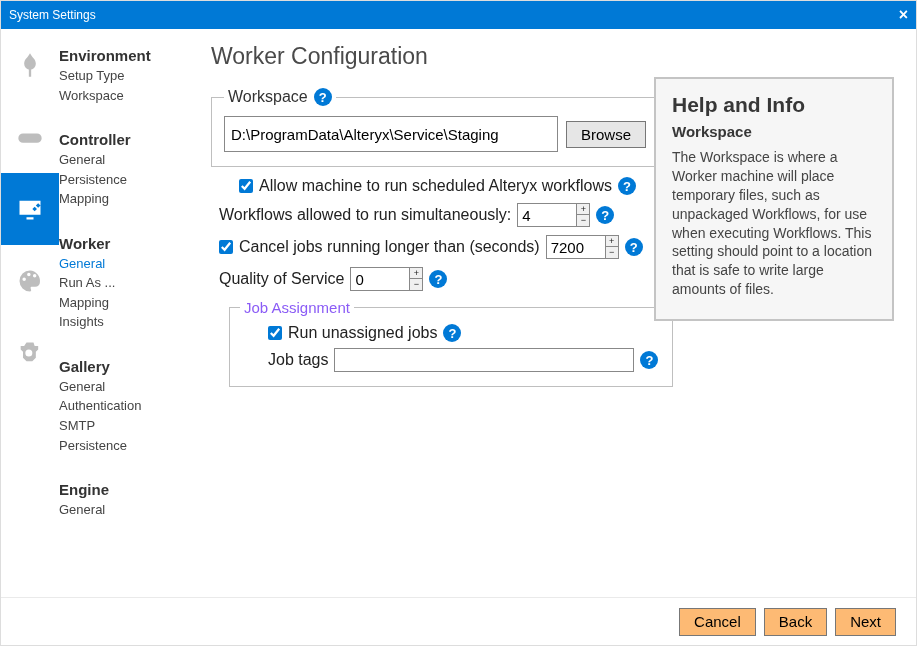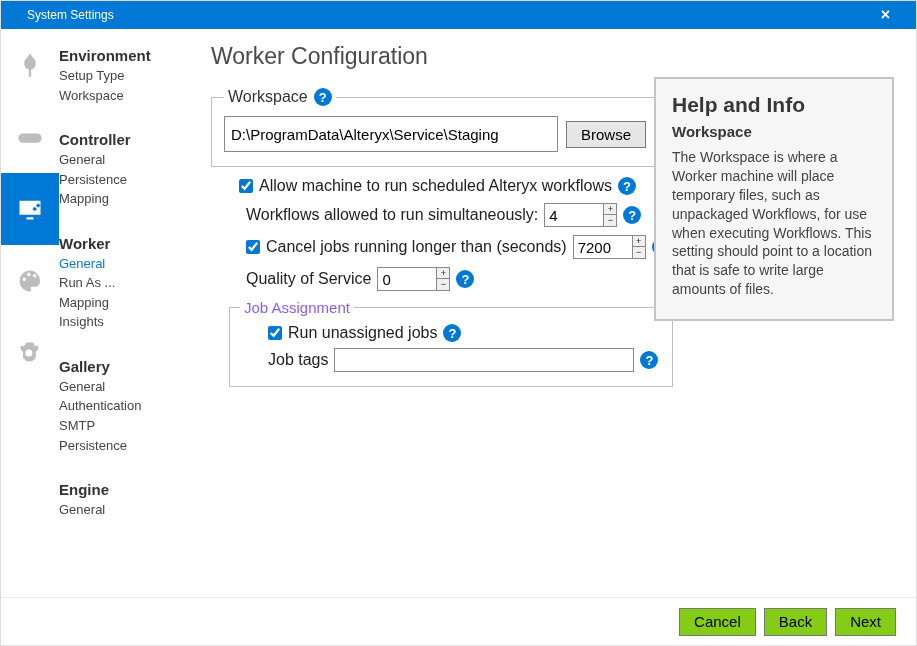--- a/index.html
+++ b/index.html
@@ -1,17 +1,17 @@
 <!DOCTYPE html>
 <html><head>
 <meta charset="utf-8">
 <style>
   * { box-sizing: border-box; margin: 0; padding: 0; font-family: "Segoe UI", Tahoma, sans-serif; }
   body { width: 917px; height: 646px; background: #fff; overflow: hidden; position: relative; border:1px solid #ddd;}
-  .titlebar { background: #0079d6; color: #fff; height: 28px; display: flex; align-items: center; padding: 0 26px; font-size: 12px; justify-content: space-between; }
+  .titlebar { background: #0079d6; color: #fff; height: 28px; display: flex; align-items: center; padding: 0 8px; font-size: 12px; justify-content: space-between; }
   .titlebar .close { font-size: 16px; cursor: pointer; font-weight:bold;}
   .main { display: flex; height: 570px; }
   .iconcol { width: 58px; background: #fff; }
   .iconcol .icon { height: 72px; display: flex; align-items: center; justify-content: center; color: #bdbdbd; }
   .iconcol .icon.active { background: #0079d6; color: #fff; }
   .iconcol .icon svg { width: 28px; height: 28px; }
   .navcol { width: 118px; padding-top: 14px; }
   .navcol .grouptitle { font-weight: 600; font-size: 15px; color: #333; padding: 4px 0 2px 0; margin-top:4px;}
   .navcol .grouptitle.first{margin-top:0;}
   .navcol .item { font-size: 13px; color: #444; padding: 1px 0 1px 0; cursor: pointer; line-height:1.35;}
@@ -19,37 +19,37 @@
   .navcol .group { margin-bottom: 22px; }
   .content { flex: 1; padding: 14px 24px 0 34px; position: relative; }
   h1.pagetitle { font-size: 23px; font-weight: 400; color: #4a4a4a; margin-bottom: 18px; }
   fieldset.ws { border: 1px solid #bfbfbf; padding: 10px 12px 14px 12px; position: relative; width:448px;}
   fieldset.ws legend { font-size: 16px; color: #333; padding: 0 4px; display:flex; align-items:center; gap:6px;}
   .row { display: flex; align-items: center; gap: 8px; }
   input[type=text].ws-path { flex:1; height: 36px; font-size: 15px; padding: 2px 6px; border:1px solid #888; }
   button.browse { height: 27px; padding: 2px 14px; font-size: 15px; background: #e6e6e6; border: 1px solid #777; cursor: pointer; }
   .form-area { margin-top: 10px; font-size: 16px; color: #222; width:470px;}
   .form-area .line { display: flex; align-items: center; gap: 6px; margin-bottom: 8px; margin-left: 28px; }
-  .form-area .indent { margin-left: 35px; }
+  .form-area .indent { margin-left: 8px; }
   input[type=checkbox] { width:14px; height:14px; accent-color:#0079d6; }
   input.num { width: 58px; height: 24px; font-size: 15px; padding: 1px 4px; border:1px solid #888;text-align:left;}
   input.num.wide{width:60px;}
   .spinner{display:inline-flex;flex-direction:column;border:1px solid #888;border-left:none;height:24px;}
   .spinner span{font-size:9px;line-height:1;width:12px;text-align:center;background:#f0f0f0;cursor:pointer;border-bottom:1px solid #888;height:12px;display:flex;align-items:center;justify-content:center;}
   .spinner span:last-child{border-bottom:none;}
   .help-icon { display:inline-flex; width:18px; height:18px; border-radius:50%; background:#0079d6; color:#fff; font-size:13px; font-weight:bold; align-items:center; justify-content:center; cursor:pointer; flex-shrink:0;}
   fieldset.ja { border:1px solid #bfbfbf; padding:8px 10px 14px 10px; margin-left:18px; width:444px; margin-top:6px;}
   fieldset.ja legend{font-size:15px;color:#8b5cf6;padding:0 4px;}
   .tags-input{height:24px;border:1px solid #888;width:300px;font-size:15px;padding:1px 4px;}
   .help-panel { position:absolute; top:48px; right:22px; width:240px; border:2px solid #c4c4c4; background:#f6f6f6; padding:14px 16px 20px 16px;}
   .help-panel h2{font-size:21px;color:#373737;font-weight:600;margin-bottom:6px;}
   .help-panel h3{font-size:15px;color:#373737;font-weight:600;margin-bottom:8px;}
   .help-panel p{font-size:14px;color:#444;line-height:1.35;}
   .footer { position:absolute; bottom:0; left:0; right:0; height:48px; display:flex; align-items:center; justify-content:flex-end; gap:8px; padding-right:20px; border-top:1px solid #eaeaea;}
-  .footer button{height:28px;padding:2px 14px;font-size:15px;background:#84cc16;border:1px solid #777;cursor:pointer;}
+  .footer button{height:28px;padding:2px 14px;font-size:15px;background:#fdba74;border:1px solid #777;cursor:pointer;}
 </style>
 </head>
 <body>
 
 <div class="titlebar">
   <span>System Settings</span>
   <span class="close">×</span>
 </div>
 
 <div class="main">

